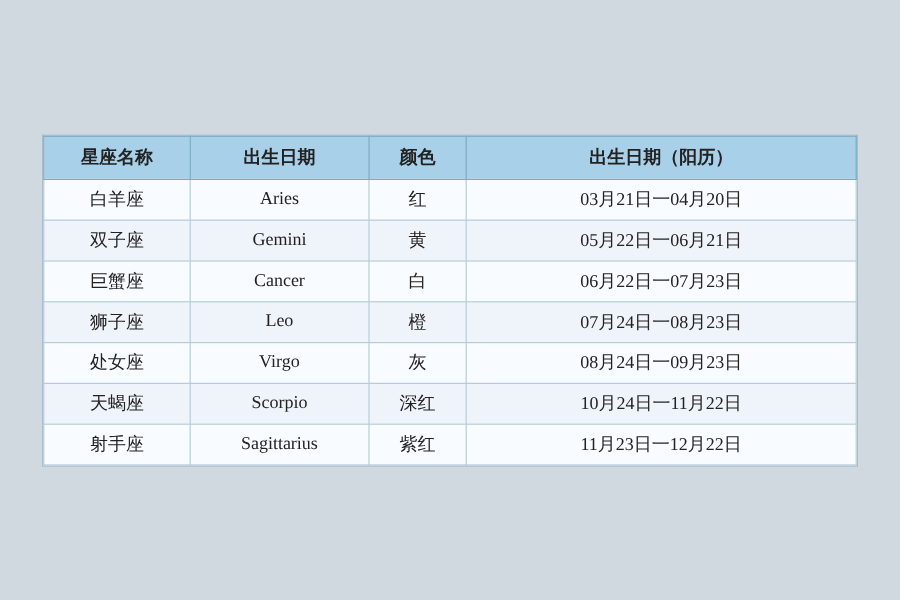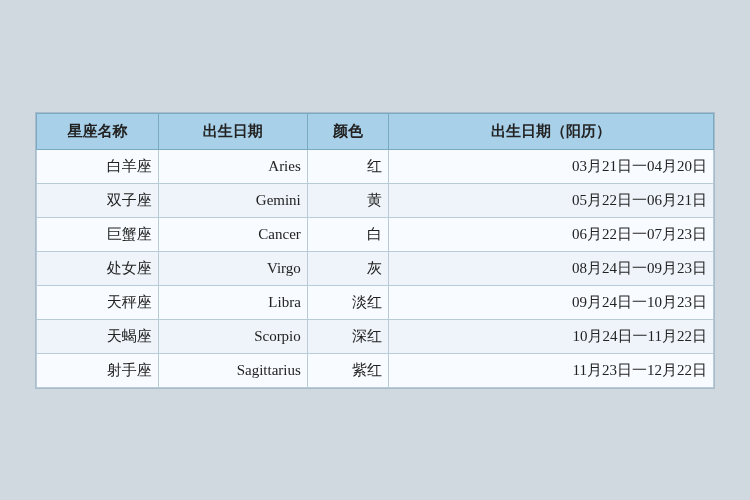--- a/index.html
+++ b/index.html
@@ -46,21 +46,21 @@
       background-color: #f8fbff;
     }
 
     tbody tr:nth-child(even) {
       background-color: #eef4fa;
     }
 
     tbody td {
       border: 1px solid #b8ccd8;
       padding: 7px 6px;
-      text-align: right;
+      text-align: center;
       font-size: 15px;
       color: #222;
     }
 
     .col-chinese { width: 18%; }
     .col-english { width: 22%; }
     .col-color   { width: 12%; }
     .col-date    { width: 48%; text-align: center; }
   </style>
 </head>
@@ -89,30 +89,30 @@
           <td>黄</td>
           <td>05月22日一06月21日</td>
         </tr>
         <tr>
           <td>巨蟹座</td>
           <td>Cancer</td>
           <td>白</td>
           <td>06月22日一07月23日</td>
         </tr>
         <tr>
+          <td>狮子座</td>
+          <td>Leo</td>
+          <td>橙</td>
+          <td>07月24日一08月23日</td>
+        </tr>
+        <tr>
           <td>处女座</td>
           <td>Virgo</td>
           <td>灰</td>
           <td>08月24日一09月23日</td>
-        </tr>
-        <tr>
-          <td>天秤座</td>
-          <td>Libra</td>
-          <td>淡红</td>
-          <td>09月24日一10月23日</td>
         </tr>
         <tr>
           <td>天蝎座</td>
           <td>Scorpio</td>
           <td>深红</td>
           <td>10月24日一11月22日</td>
         </tr>
         <tr>
           <td>射手座</td>
           <td>Sagittarius</td>

